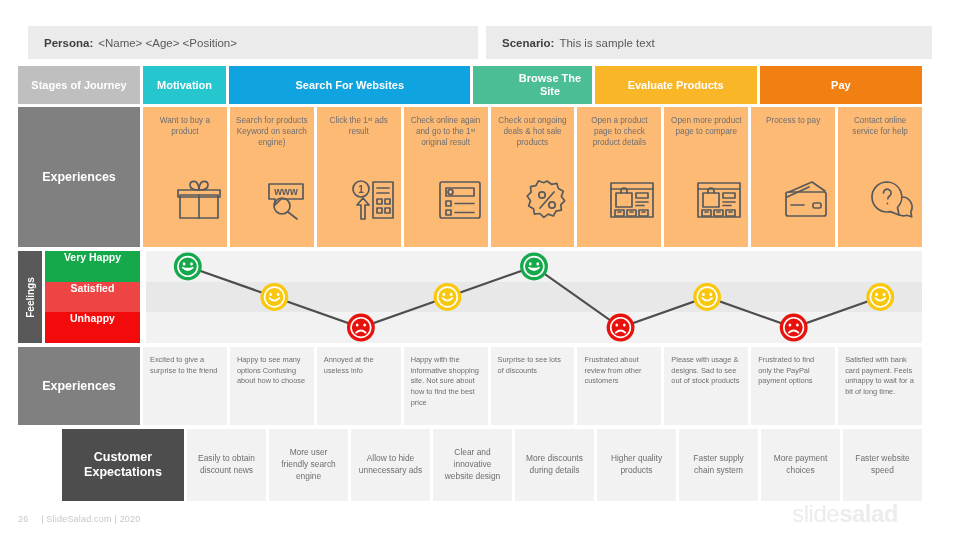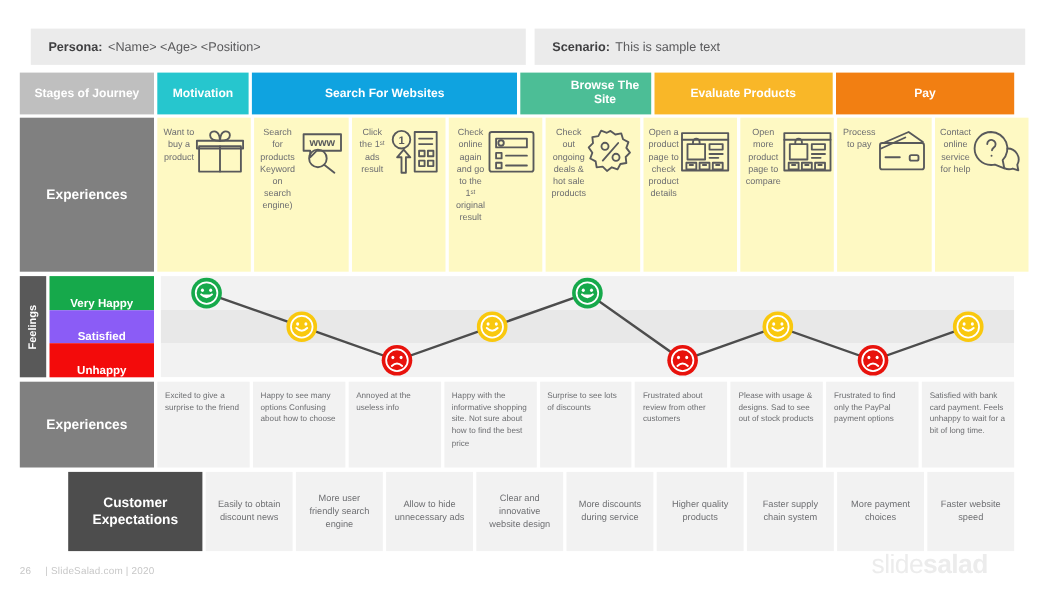--- a/index.html
+++ b/index.html
@@ -45,22 +45,22 @@
   .stage {
     display: flex; align-items: center; justify-content: center;
     text-align: center; color: #fff; font-weight: bold;
     font-size: 11px; line-height: 1.15; padding: 2px;
   }
 
   
   .activities { height: 140px; margin-bottom: 4px; }
   .activities .rowlabel { background: #808080; font-size: 12.5px; }
   .act-cell {
-    background: #fef9c3;
-    display: flex; flex-direction: row; align-items: flex-start;
+    background: #fdba74;
+    display: flex; flex-direction: column; align-items: flex-end;
     padding: 8px 5px 6px;
   }
   .act-text {
     font-size: 8.2px; color: #6d6e71; text-align: center;
     line-height: 1.35; height: 62px; width: 100%;
   }
   .act-icon { margin-top: 2px; display: flex; align-items: center; justify-content: center; }
   .act-icon svg { display: block; }
 
   
@@ -68,21 +68,21 @@
   .feel-label {
     width: 24px; flex: none; background: #595959;
     display: flex; align-items: center; justify-content: center;
   }
   .feel-label span {
     transform: rotate(-90deg); white-space: nowrap;
     color: #fff; font-weight: bold; font-size: 10px;
   }
   .feel-scale { width: 95px; flex: none; display: flex; flex-direction: column; gap: 0; }
   .feel-band {
-    flex: 1; display: flex; align-items: flex-end; justify-content: center;
+    flex: 1; display: flex; align-items: flex-start; justify-content: center;
     color: #fff; font-weight: bold; font-size: 10.5px;
   }
   .chart-area { flex: 1; position: relative; margin-left: 3px; }
   .chart-svg { position: absolute; inset: 0; width: 100%; height: 100%; }
 
   
   .experiences { height: 78px; margin-bottom: 4px; }
   .experiences .rowlabel { background: #808080; font-size: 12.5px; }
   .exp-cell {
     background: #f2f2f2; padding: 8px 7px;
@@ -299,21 +299,21 @@
     </div>
 
     <div class="row feelings">
       <div class="feel-label">
         <span>Feelings</span>
       </div>
       <div class="feel-scale" id="feelings-scale">
           <div class="feel-band" style="background: rgb(22, 169, 75);">
             <span>Very Happy</span>
           </div>
-          <div class="feel-band" style="background: #8b5cf6;">
+          <div class="feel-band" style="background: #ef4444;">
             <span>Satisfied</span>
           </div>
           <div class="feel-band" style="background: rgb(243, 11, 11);">
             <span>Unhappy</span>
           </div>
         </div>
       <div class="chart-area" id="feelings-chart">
           <svg class="chart-svg" viewBox="0 0 780 92" preserveAspectRatio="none">
             <rect x="0" y="0" width="780" height="30.666666666666668" fill="#f2f2f2"></rect>
             <rect x="0" y="30.666666666666668" width="780" height="30.666666666666668" fill="#e8e8e8"></rect>
@@ -430,21 +430,21 @@
         </div>
     </div>
 
     <div class="row expect">
       <div class="rowlabel">Customer Expectations</div>
       <div class="cells" id="expectations-cells">
           <div class="cell expect-cell">Easily to obtain discount news</div>
           <div class="cell expect-cell">More user friendly search engine</div>
           <div class="cell expect-cell">Allow to hide unnecessary ads</div>
           <div class="cell expect-cell">Clear and innovative website design</div>
-          <div class="cell expect-cell">More discounts during service</div>
+          <div class="cell expect-cell">More discounts during details</div>
           <div class="cell expect-cell">Higher quality products</div>
           <div class="cell expect-cell">Faster supply chain system</div>
           <div class="cell expect-cell">More payment choices</div>
           <div class="cell expect-cell">Faster website speed</div>
         </div>
     </div>
 
   </div>
 
   <div class="footer-left">

